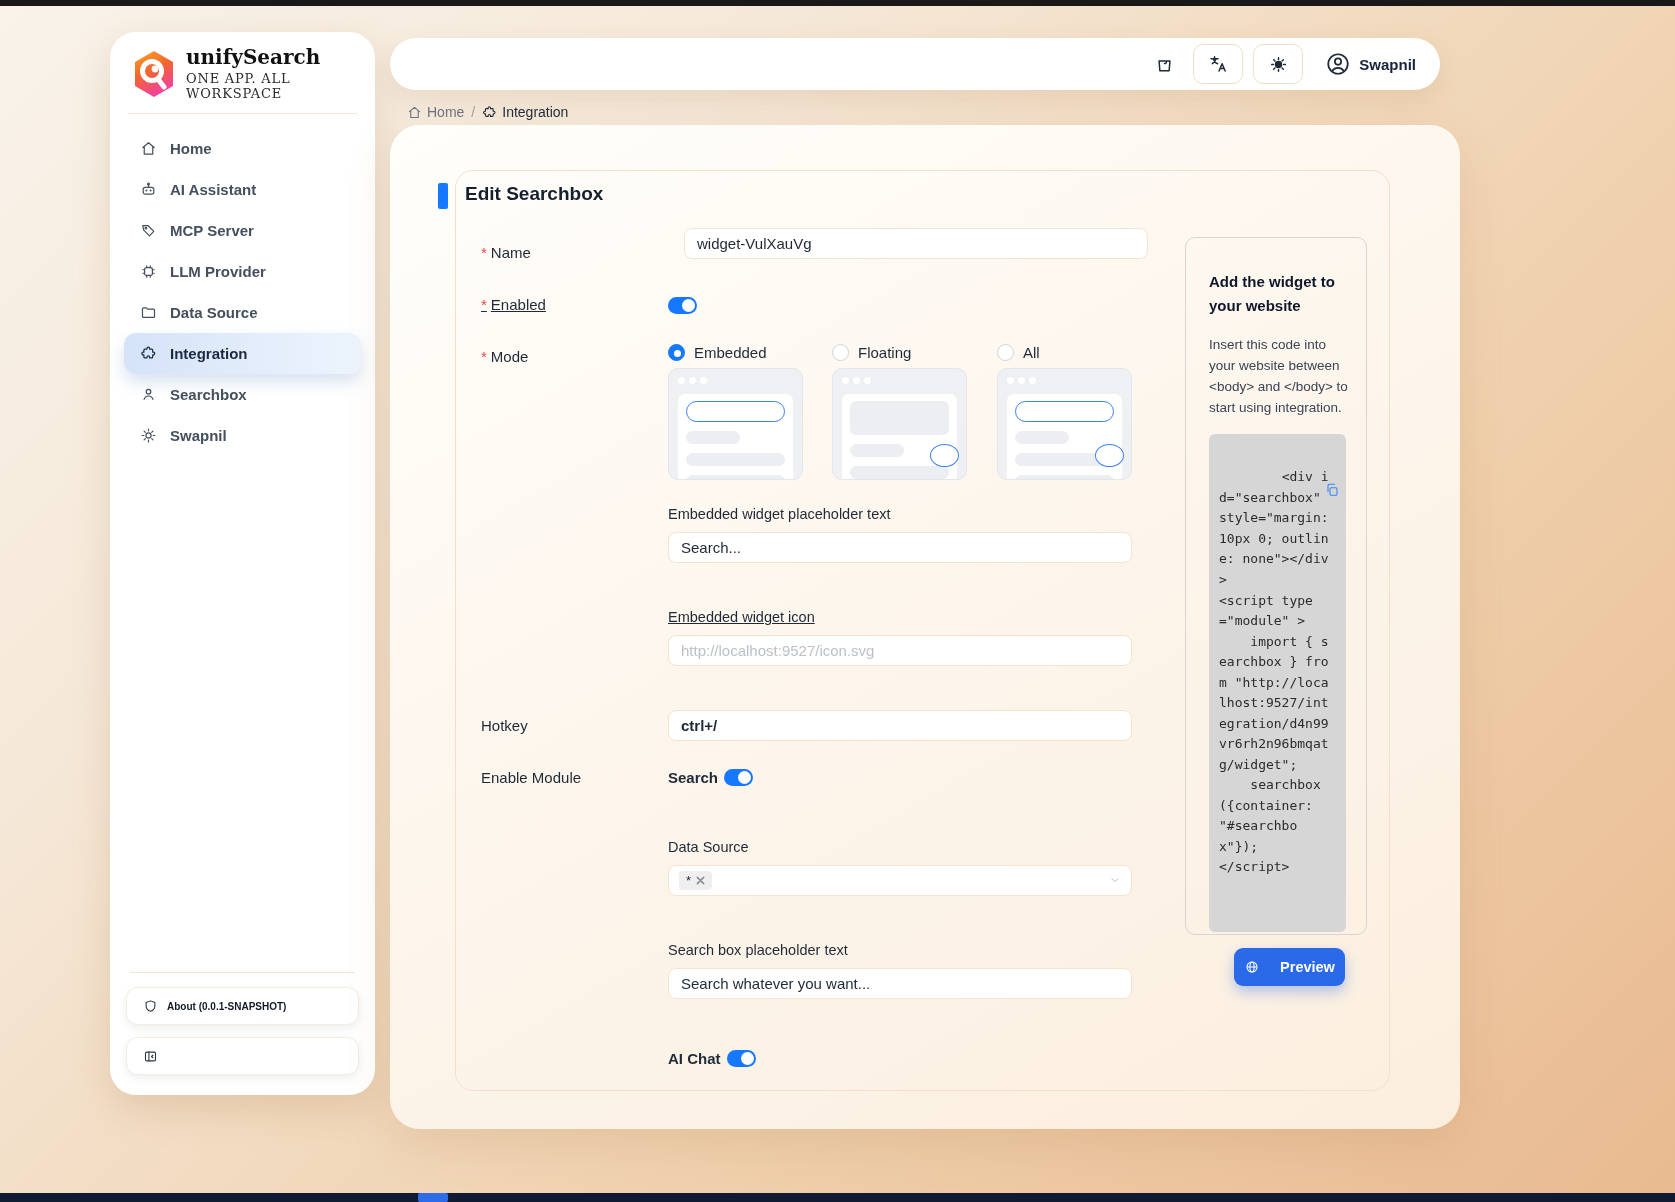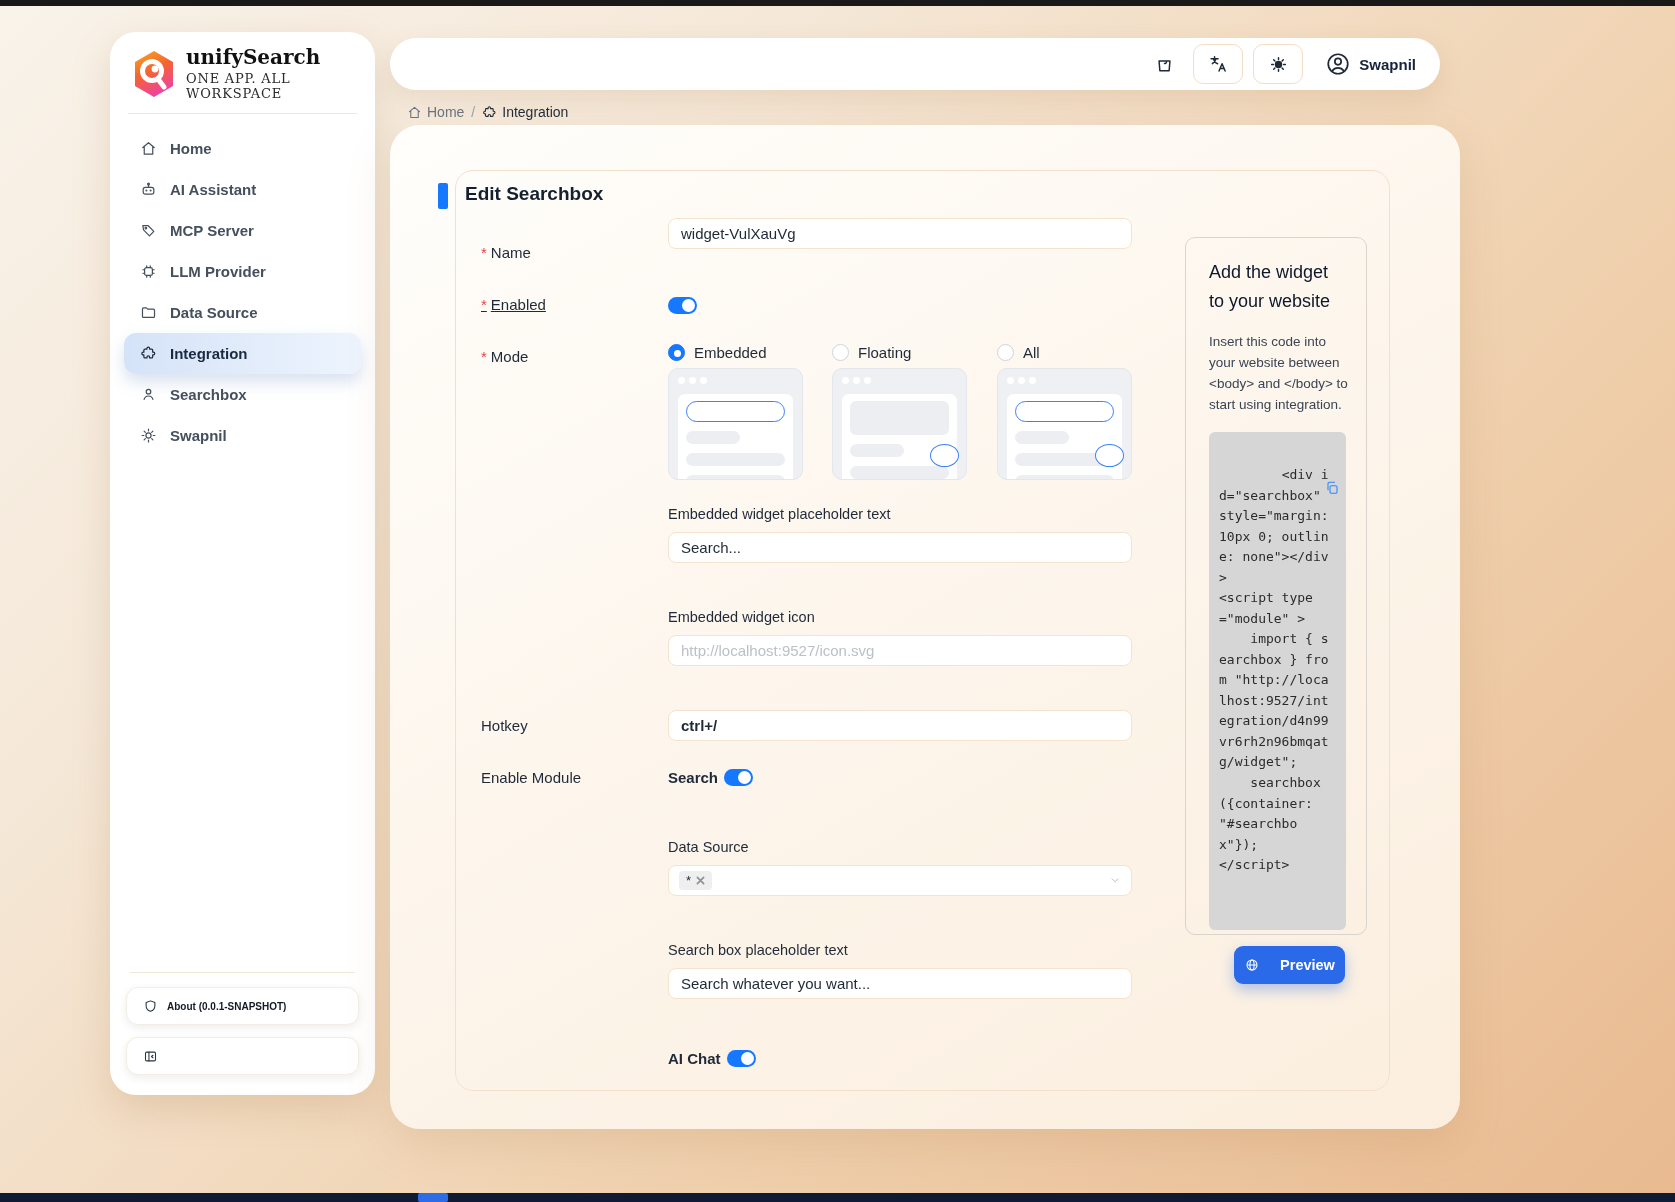--- a/index.html
+++ b/index.html
@@ -100,21 +100,21 @@
   .sel-tag { display:flex; align-items:center; gap:5px; background:#efefef; border-radius:4px; padding:2px 7px;
              font-size:13px; color:#1f2937; }
   .sel-tag svg { width:9px; height:9px; stroke:#8a8f98; stroke-width:1.8; stroke-linecap:round; }
   .sel-caret { margin-left:auto; }
   .sel-caret svg { width:12px; height:12px; stroke:#b9bdc4; fill:none; stroke-width:2; stroke-linecap:round; stroke-linejoin:round; }
 
   .module-lbl { position:absolute; font-size:15px; font-weight:700; color:#1f2937; }
 
   
   .widget-panel { position:absolute; left:795px; top:112px; width:182px; height:698px; border:1px solid #d9d4ce; border-radius:10px; }
-  .wp-title { margin:20px 20px 0 23px; width:138px; font-size:18px; font-weight:400; color:#0f172a; line-height:1.62; }
+  .wp-title { margin:32px 20px 0 23px; width:138px; font-size:15px; font-weight:700; color:#0f172a; line-height:1.62; }
   .wp-desc { margin:15px 20px 0 23px; width:139px; font-size:13.5px; color:#3a4454; line-height:1.56; }
   .code-block { position:relative; margin:16px 0 0 23px; width:137px; background:#d6d6d6; border-radius:6px;
                 padding:13px 10px; font-family:"DejaVu Sans Mono", monospace; font-size:13px; line-height:1.58;
                 color:#2b2b2b; white-space:pre-wrap; word-break:break-all; }
   .copy-btn { position:absolute; top:7px; right:6px; width:16px; height:16px; cursor:pointer; }
   .copy-btn svg { width:16px; height:16px; stroke:#1677ff; fill:none; stroke-width:1.6; stroke-linejoin:round; opacity:.85; }
   .preview-btn { margin:16px 0 0 48px; width:111px; height:38px; background:#2a6ae8; border:none; border-radius:9px;
                  display:flex; align-items:center; justify-content:center; gap:20px; cursor:pointer;
                  box-shadow:0 6px 14px rgba(42,106,232,.35); }
   .preview-btn svg { width:16px; height:16px; stroke:#fff; fill:none; stroke-width:1.6; }
@@ -267,21 +267,21 @@
       <span>Integration</span>
     </span>
   </div>
 
   <section class="main-card">
     <div class="form-card"></div>
     <div class="title-bar"></div>
     <h1 class="page-title">Edit Searchbox</h1>
 
     <div class="flabel" style="top:119px;"><span class="req">*</span><span>Name</span></div>
-    <input class="t-input" style="top: 93px;" value="widget-VulXauVg">
+    <input class="t-input" style="top: 103px; margin-left: 16px;" value="widget-VulXauVg">
 
     <div class="flabel" style="top:171px;text-decoration:underline;"><span class="req">*</span><span>Enabled</span></div>
     <div class="switch" style="left:278px; top:172px;">
         <div class="knob"></div>
       </div>
 
     <div class="flabel" style="top:223px;"><span class="req">*</span><span>Mode</span></div>
     <div class="radio-item" style="left:278px; top:219px;align-items:flex-end;">
       <span class="radio checked"></span>
       <span class="rl">Embedded</span>
@@ -332,21 +332,21 @@
           <div class="bar short"></div>
           <div class="bar"></div>
           <div class="bar"></div>
         </div>
       <div class="fab"></div>
     </div>
 
     <div class="sublabel" style="top:381px;">Embedded widget placeholder text</div>
     <input class="t-input" style="top: 407px;" value="Search...">
 
-    <div class="sublabel" style="top:484px;">Embedded widget icon</div>
+    <div class="sublabel" style="top:484px;text-decoration:underline;">Embedded widget icon</div>
     <input class="t-input" style="top: 510px;" placeholder="http://localhost:9527/icon.svg">
 
     <div class="flabel" style="top:592px;">Hotkey</div>
     <input class="t-input bold" style="top: 585px;" value="ctrl+/">
 
     <div class="flabel" style="top:644px;">Enable Module</div>
     <div class="module-lbl" style="left:278px; top:644px;">Search</div>
     <div class="switch" style="left:334px; top:644px;">
         <div class="knob"></div>
       </div>

